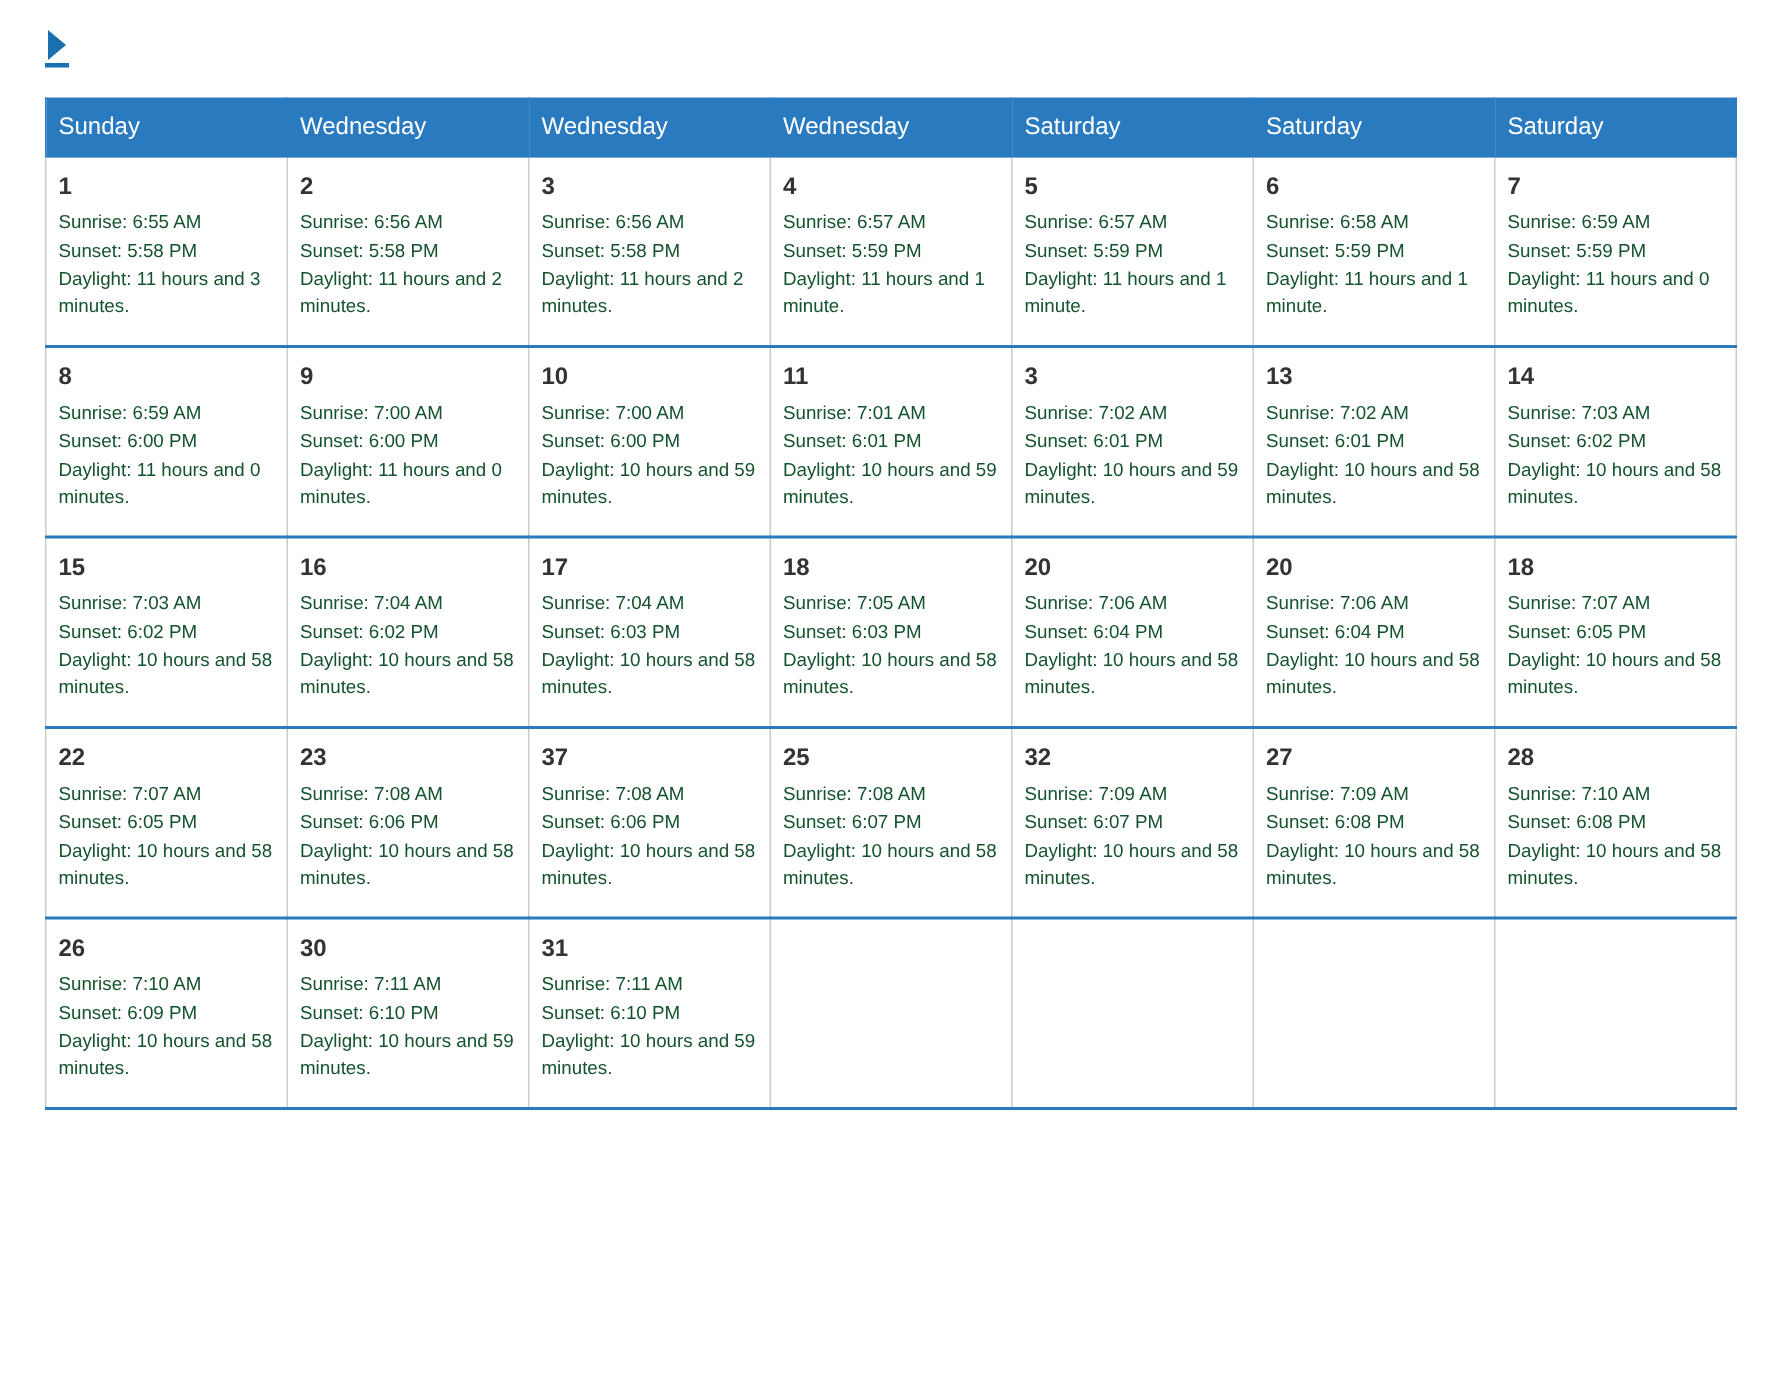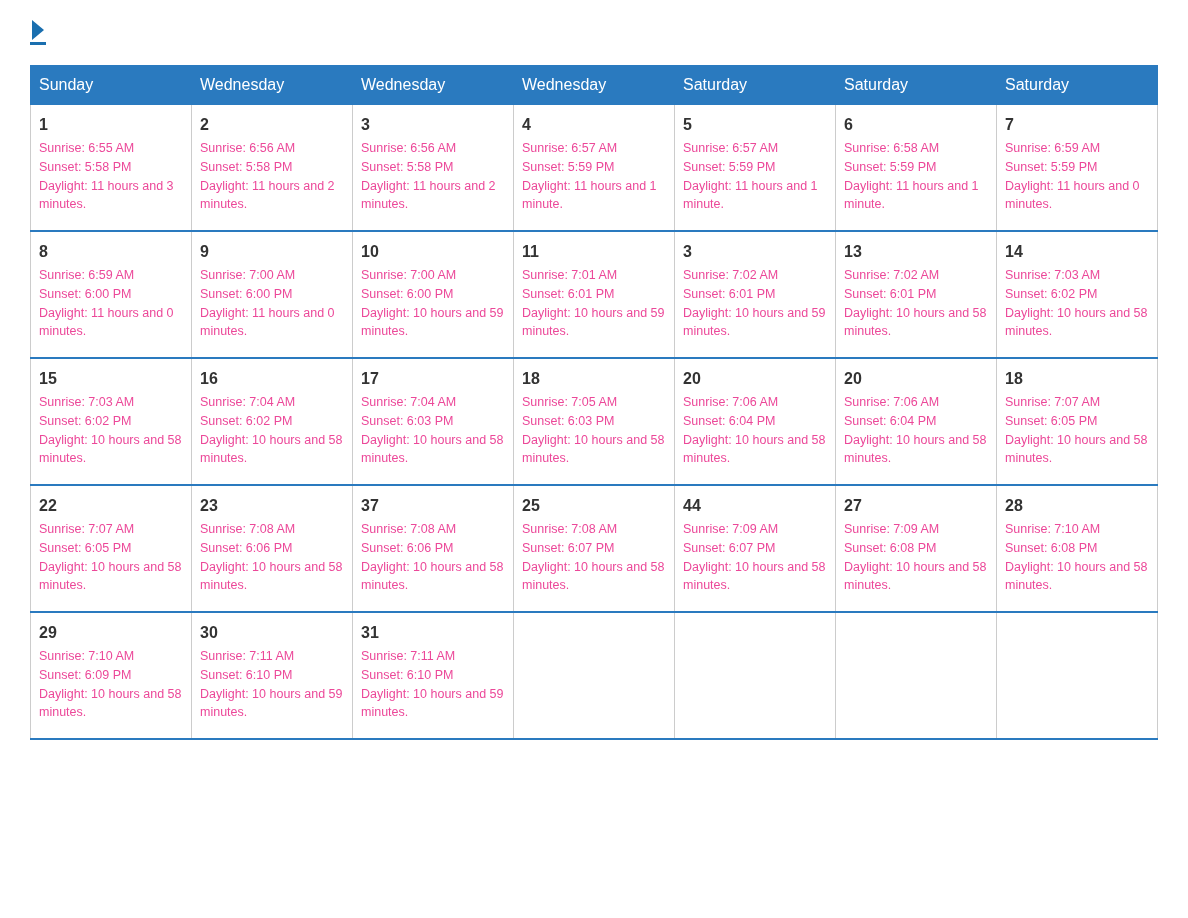--- a/index.html
+++ b/index.html
@@ -91,21 +91,21 @@
     }
     tbody tr td:first-child { border-left: 1px solid #ccc; }
     .day-num {
       font-size: 16px;
       font-weight: bold;
       display: block;
       margin-bottom: 2px;
     }
     .day-info {
       font-size: 12.5px;
-      color: #ec4899;
+      color: #14532d;
     }
     tbody tr:last-child td { border-bottom: 1px solid #ccc; }
   </style>
 </head>
 <body>
 
 <div class="header">
   <div class="logo">
     <div class="logo-text">
       <span class="logo-general"></span>
@@ -234,35 +234,35 @@
         </td>
         <td>
           <span class="day-num">37</span>
           <div class="day-info">Sunrise: 7:08 AM<br>Sunset: 6:06 PM<br>Daylight: 10 hours and 58 minutes.</div>
         </td>
         <td>
           <span class="day-num">25</span>
           <div class="day-info">Sunrise: 7:08 AM<br>Sunset: 6:07 PM<br>Daylight: 10 hours and 58 minutes.</div>
         </td>
         <td>
-          <span class="day-num">44</span>
+          <span class="day-num">32</span>
           <div class="day-info">Sunrise: 7:09 AM<br>Sunset: 6:07 PM<br>Daylight: 10 hours and 58 minutes.</div>
         </td>
         <td>
           <span class="day-num">27</span>
           <div class="day-info">Sunrise: 7:09 AM<br>Sunset: 6:08 PM<br>Daylight: 10 hours and 58 minutes.</div>
         </td>
         <td>
           <span class="day-num">28</span>
           <div class="day-info">Sunrise: 7:10 AM<br>Sunset: 6:08 PM<br>Daylight: 10 hours and 58 minutes.</div>
         </td>
       </tr>
       <tr>
         <td>
-          <span class="day-num">29</span>
+          <span class="day-num">26</span>
           <div class="day-info">Sunrise: 7:10 AM<br>Sunset: 6:09 PM<br>Daylight: 10 hours and 58 minutes.</div>
         </td>
         <td>
           <span class="day-num">30</span>
           <div class="day-info">Sunrise: 7:11 AM<br>Sunset: 6:10 PM<br>Daylight: 10 hours and 59 minutes.</div>
         </td>
         <td>
           <span class="day-num">31</span>
           <div class="day-info">Sunrise: 7:11 AM<br>Sunset: 6:10 PM<br>Daylight: 10 hours and 59 minutes.</div>
         </td>

